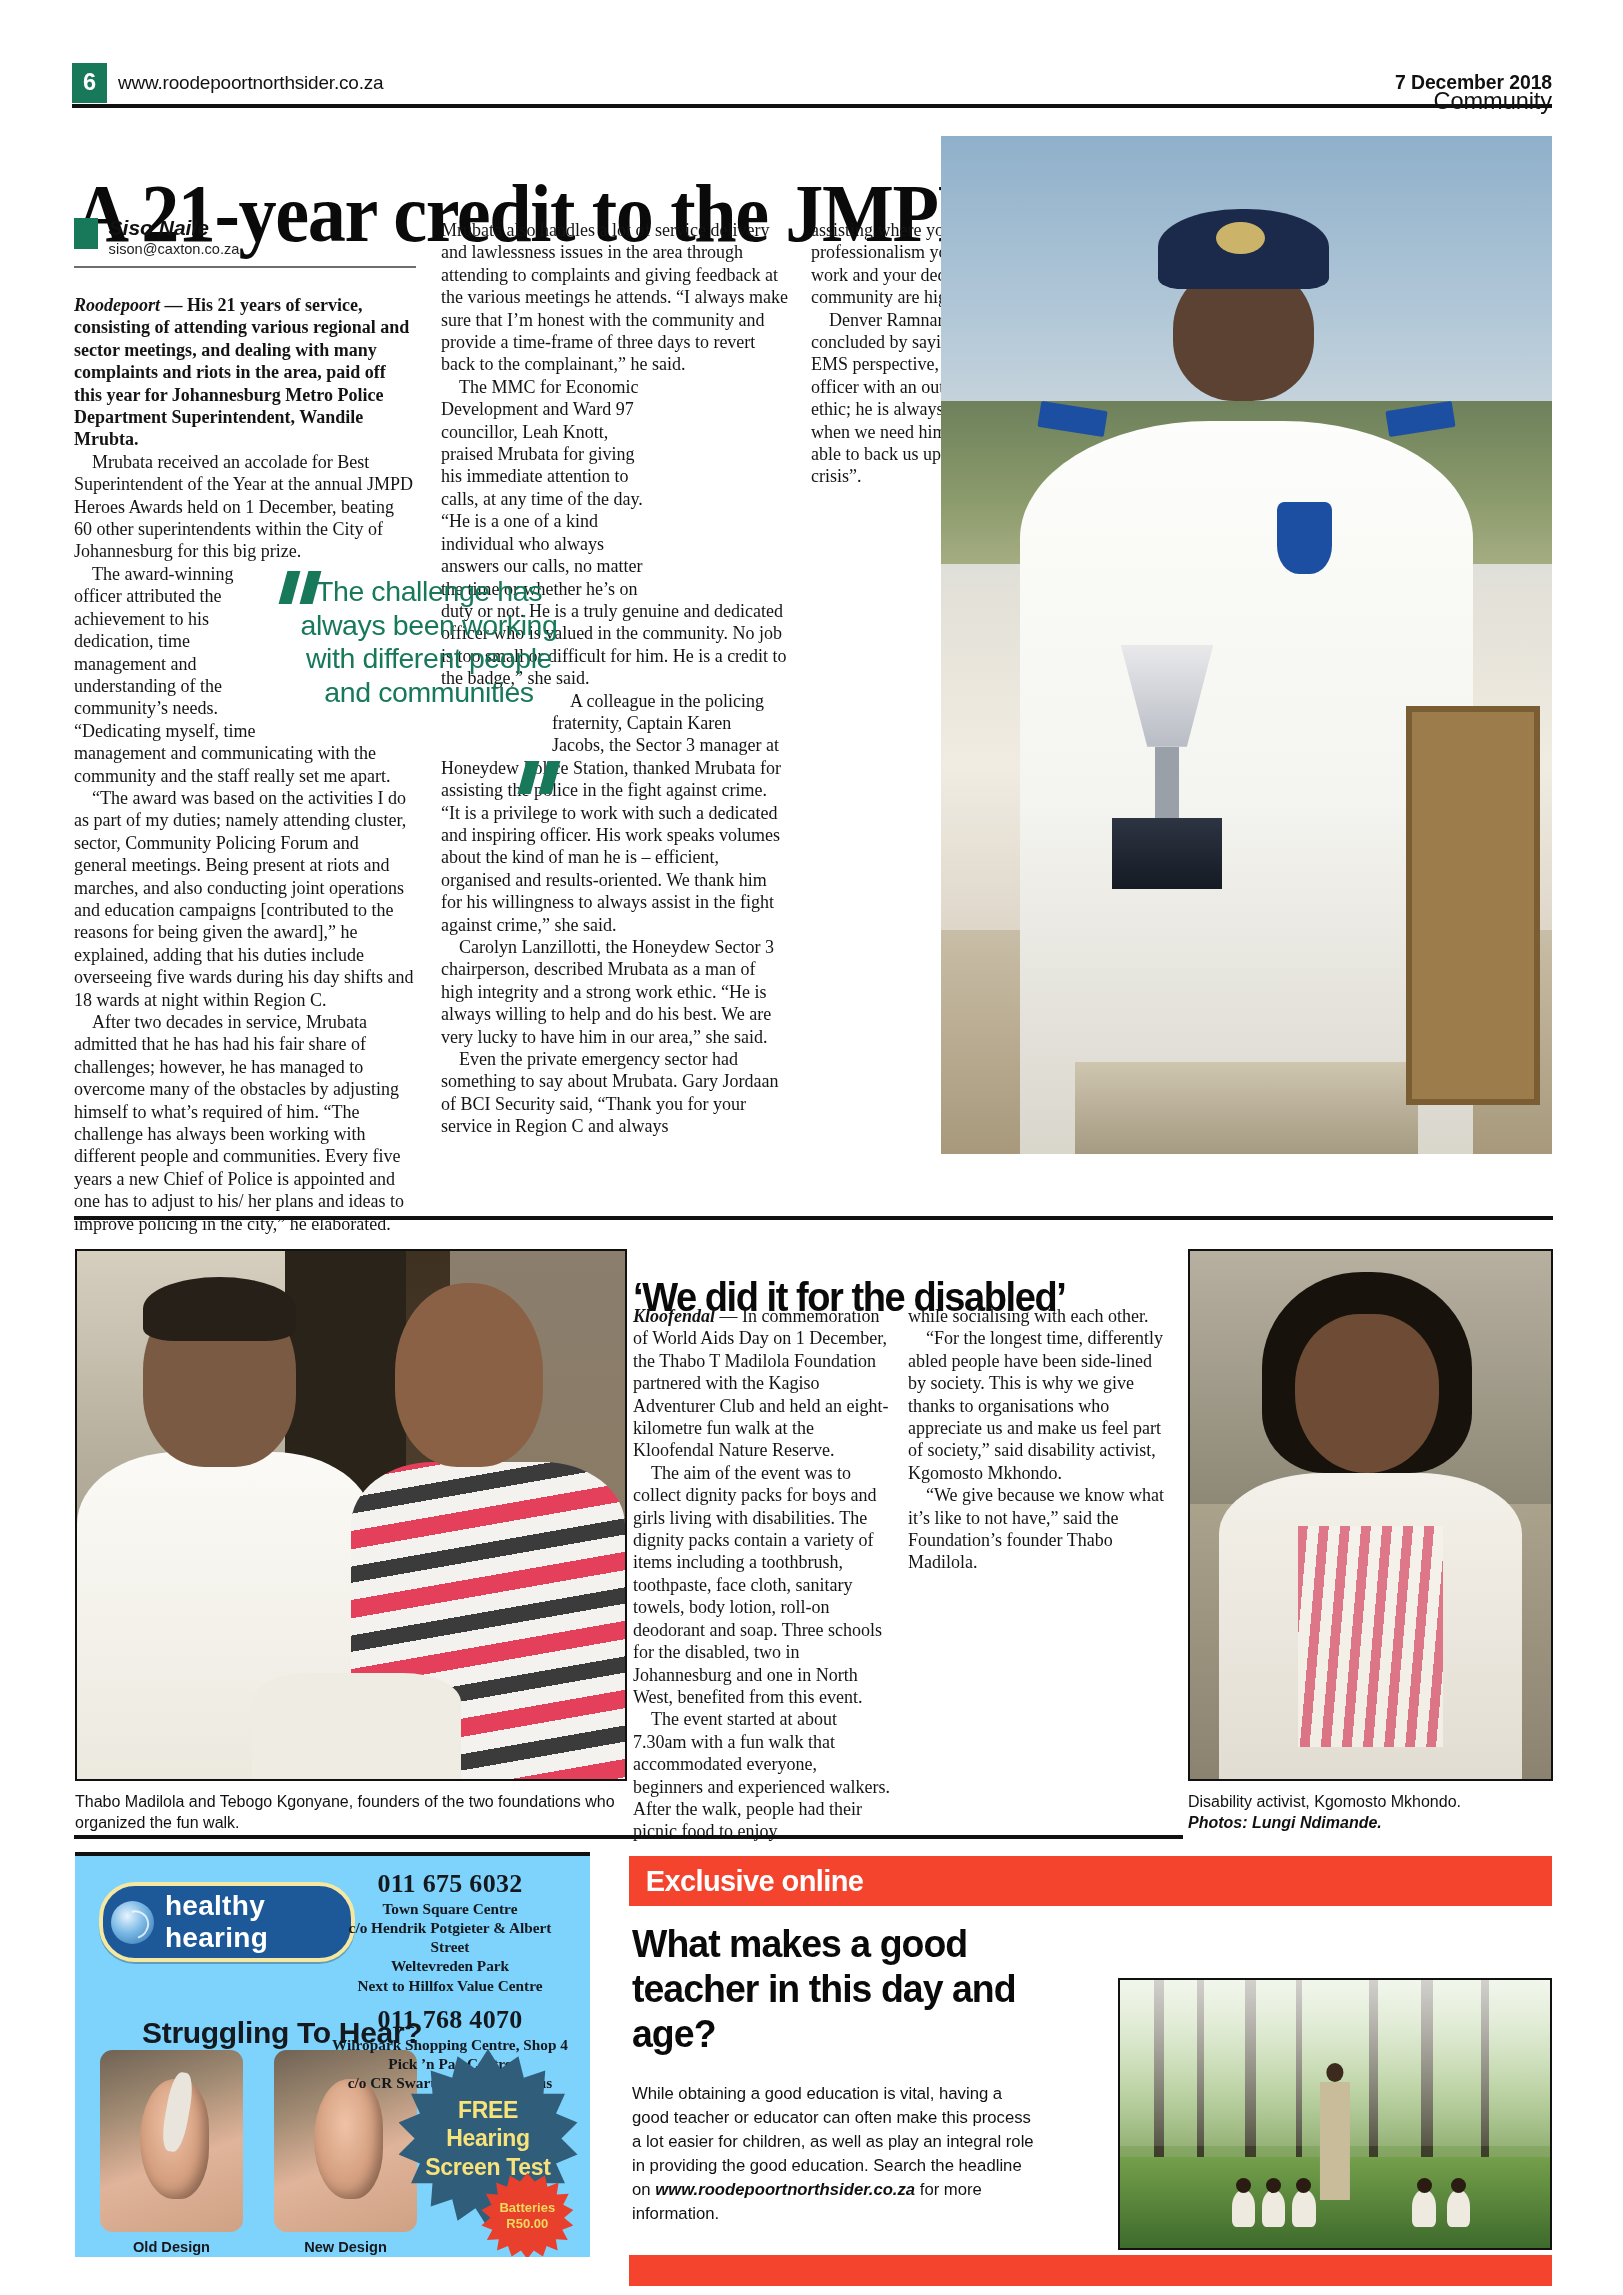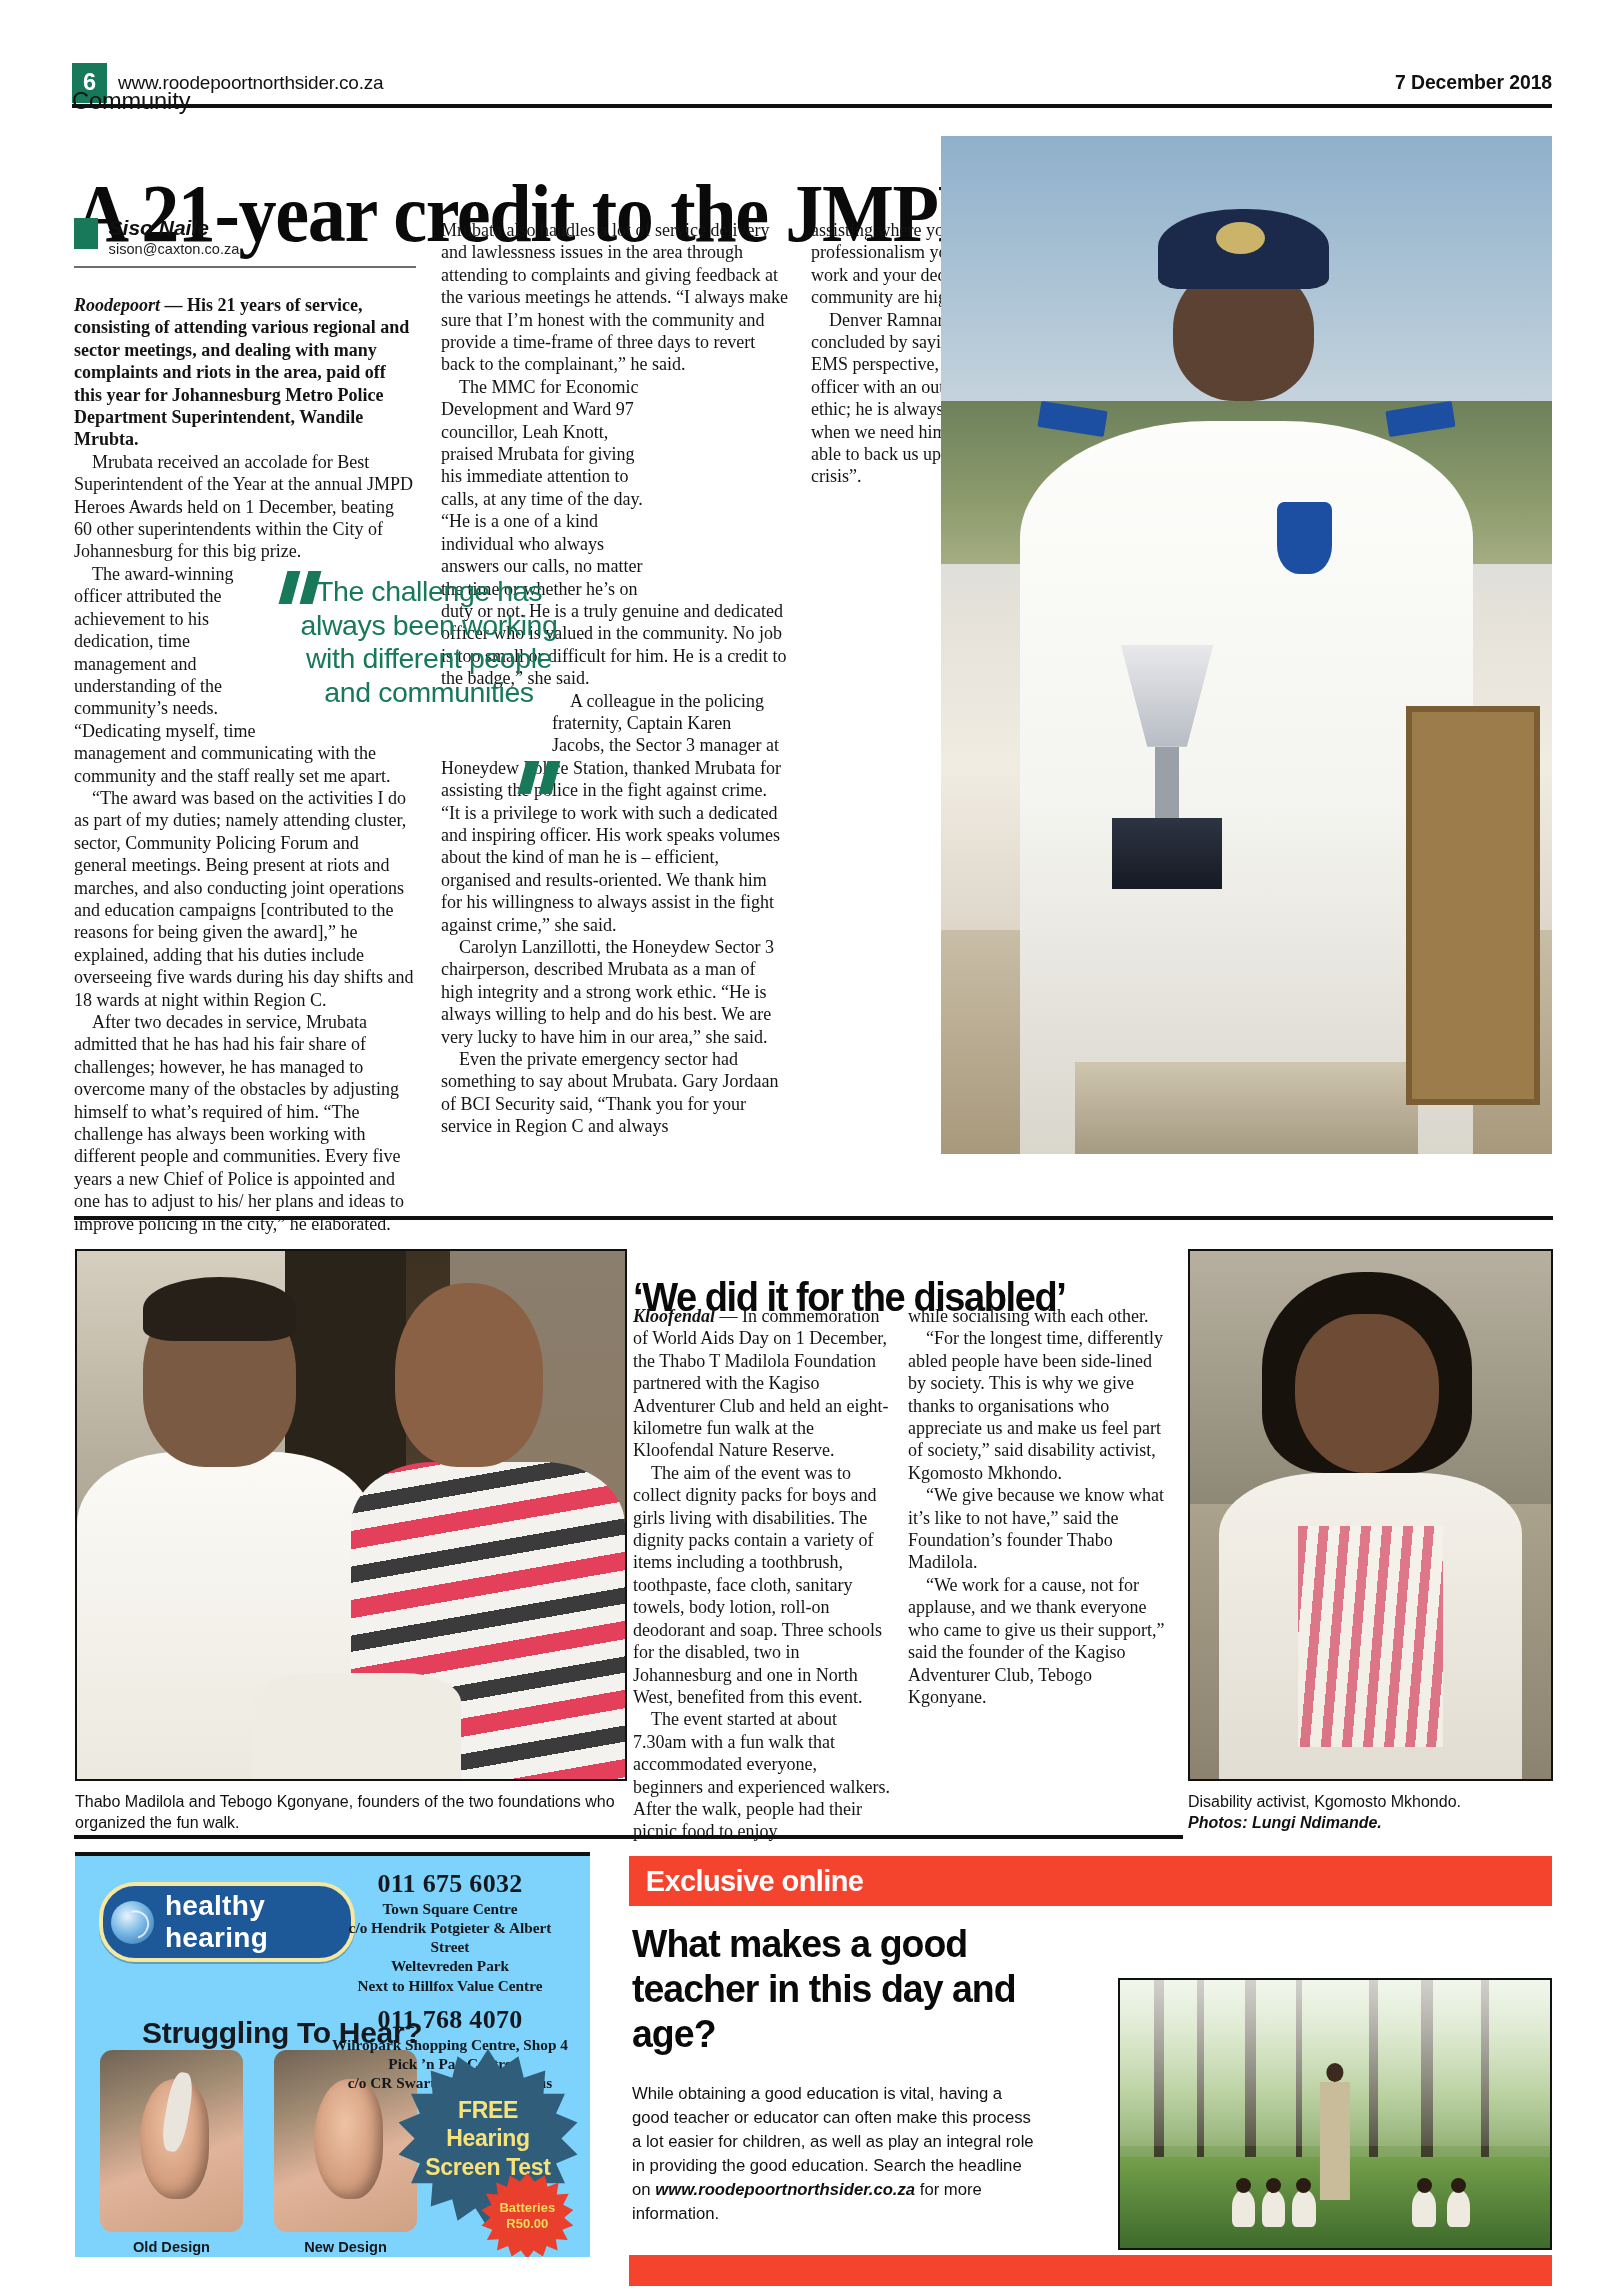--- a/index.html
+++ b/index.html
@@ -43,21 +43,21 @@
   .folio-url {
     font-family: "Liberation Sans", sans-serif;
     font-size: 19px;
     color: #111;
     margin-left: 11px;
     letter-spacing: -0.2px;
   }
   .folio-section {
     position: absolute;
     left: 0; right: 0;
-    text-align: left;
+    text-align: right;
     font-family: "Liberation Sans", sans-serif;
     font-size: 23.6px;
     color: #111;
     letter-spacing: -0.1px;
     margin-top: 38px;
   }
   .folio-date {
     margin-left: auto;
     font-family: "Liberation Sans", sans-serif;
     font-size: 19.4px;
@@ -707,21 +707,20 @@
   <div id="a2-col1">
     <p class="noindent"><b><em>Kloofendal</em></b><span> — In commemoration of World Aids Day on 1 December, the Thabo T Madilola Foundation partnered with the Kagiso Adventurer Club and held an eight-kilometre fun walk at the Kloofendal Nature Reserve.</span></p>
     <p>The aim of the event was to collect dignity packs for boys and girls living with disabilities. The dignity packs contain a variety of items including a toothbrush, toothpaste, face cloth, sanitary towels, body lotion, roll-on deodorant and soap. Three schools for the disabled, two in Johannesburg and one in North West, benefited from this event.</p>
     <p>The event started at about 7.30am with a fun walk that accommodated everyone, beginners and experienced walkers. After the walk, people had their picnic food to enjoy</p>
   </div>
 
   <div id="a2-col2">
     <p class="noindent">while socialising with each other.</p>
     <p>“For the longest time, differently abled people have been side-lined by society. This is why we give thanks to organisations who appreciate us and make us feel part of society,” said disability activist, Kgomosto Mkhondo.</p>
     <p>“We give because we know what it’s like to not have,” said the Foundation’s founder Thabo Madilola.</p>
-    <p>“We work for a cause, not for applause, and we thank everyone who came to give us their support,” said the founder of the Kagiso Adventurer Club, Tebogo Kgonyane.</p>
   </div>
 
   <div class="photo-activist">
     <div class="a-bg"></div>
     <div class="a-body"></div>
     <div class="a-stripe"></div>
     <div class="a-hair"></div>
     <div class="a-face"></div>
   </div>
 

